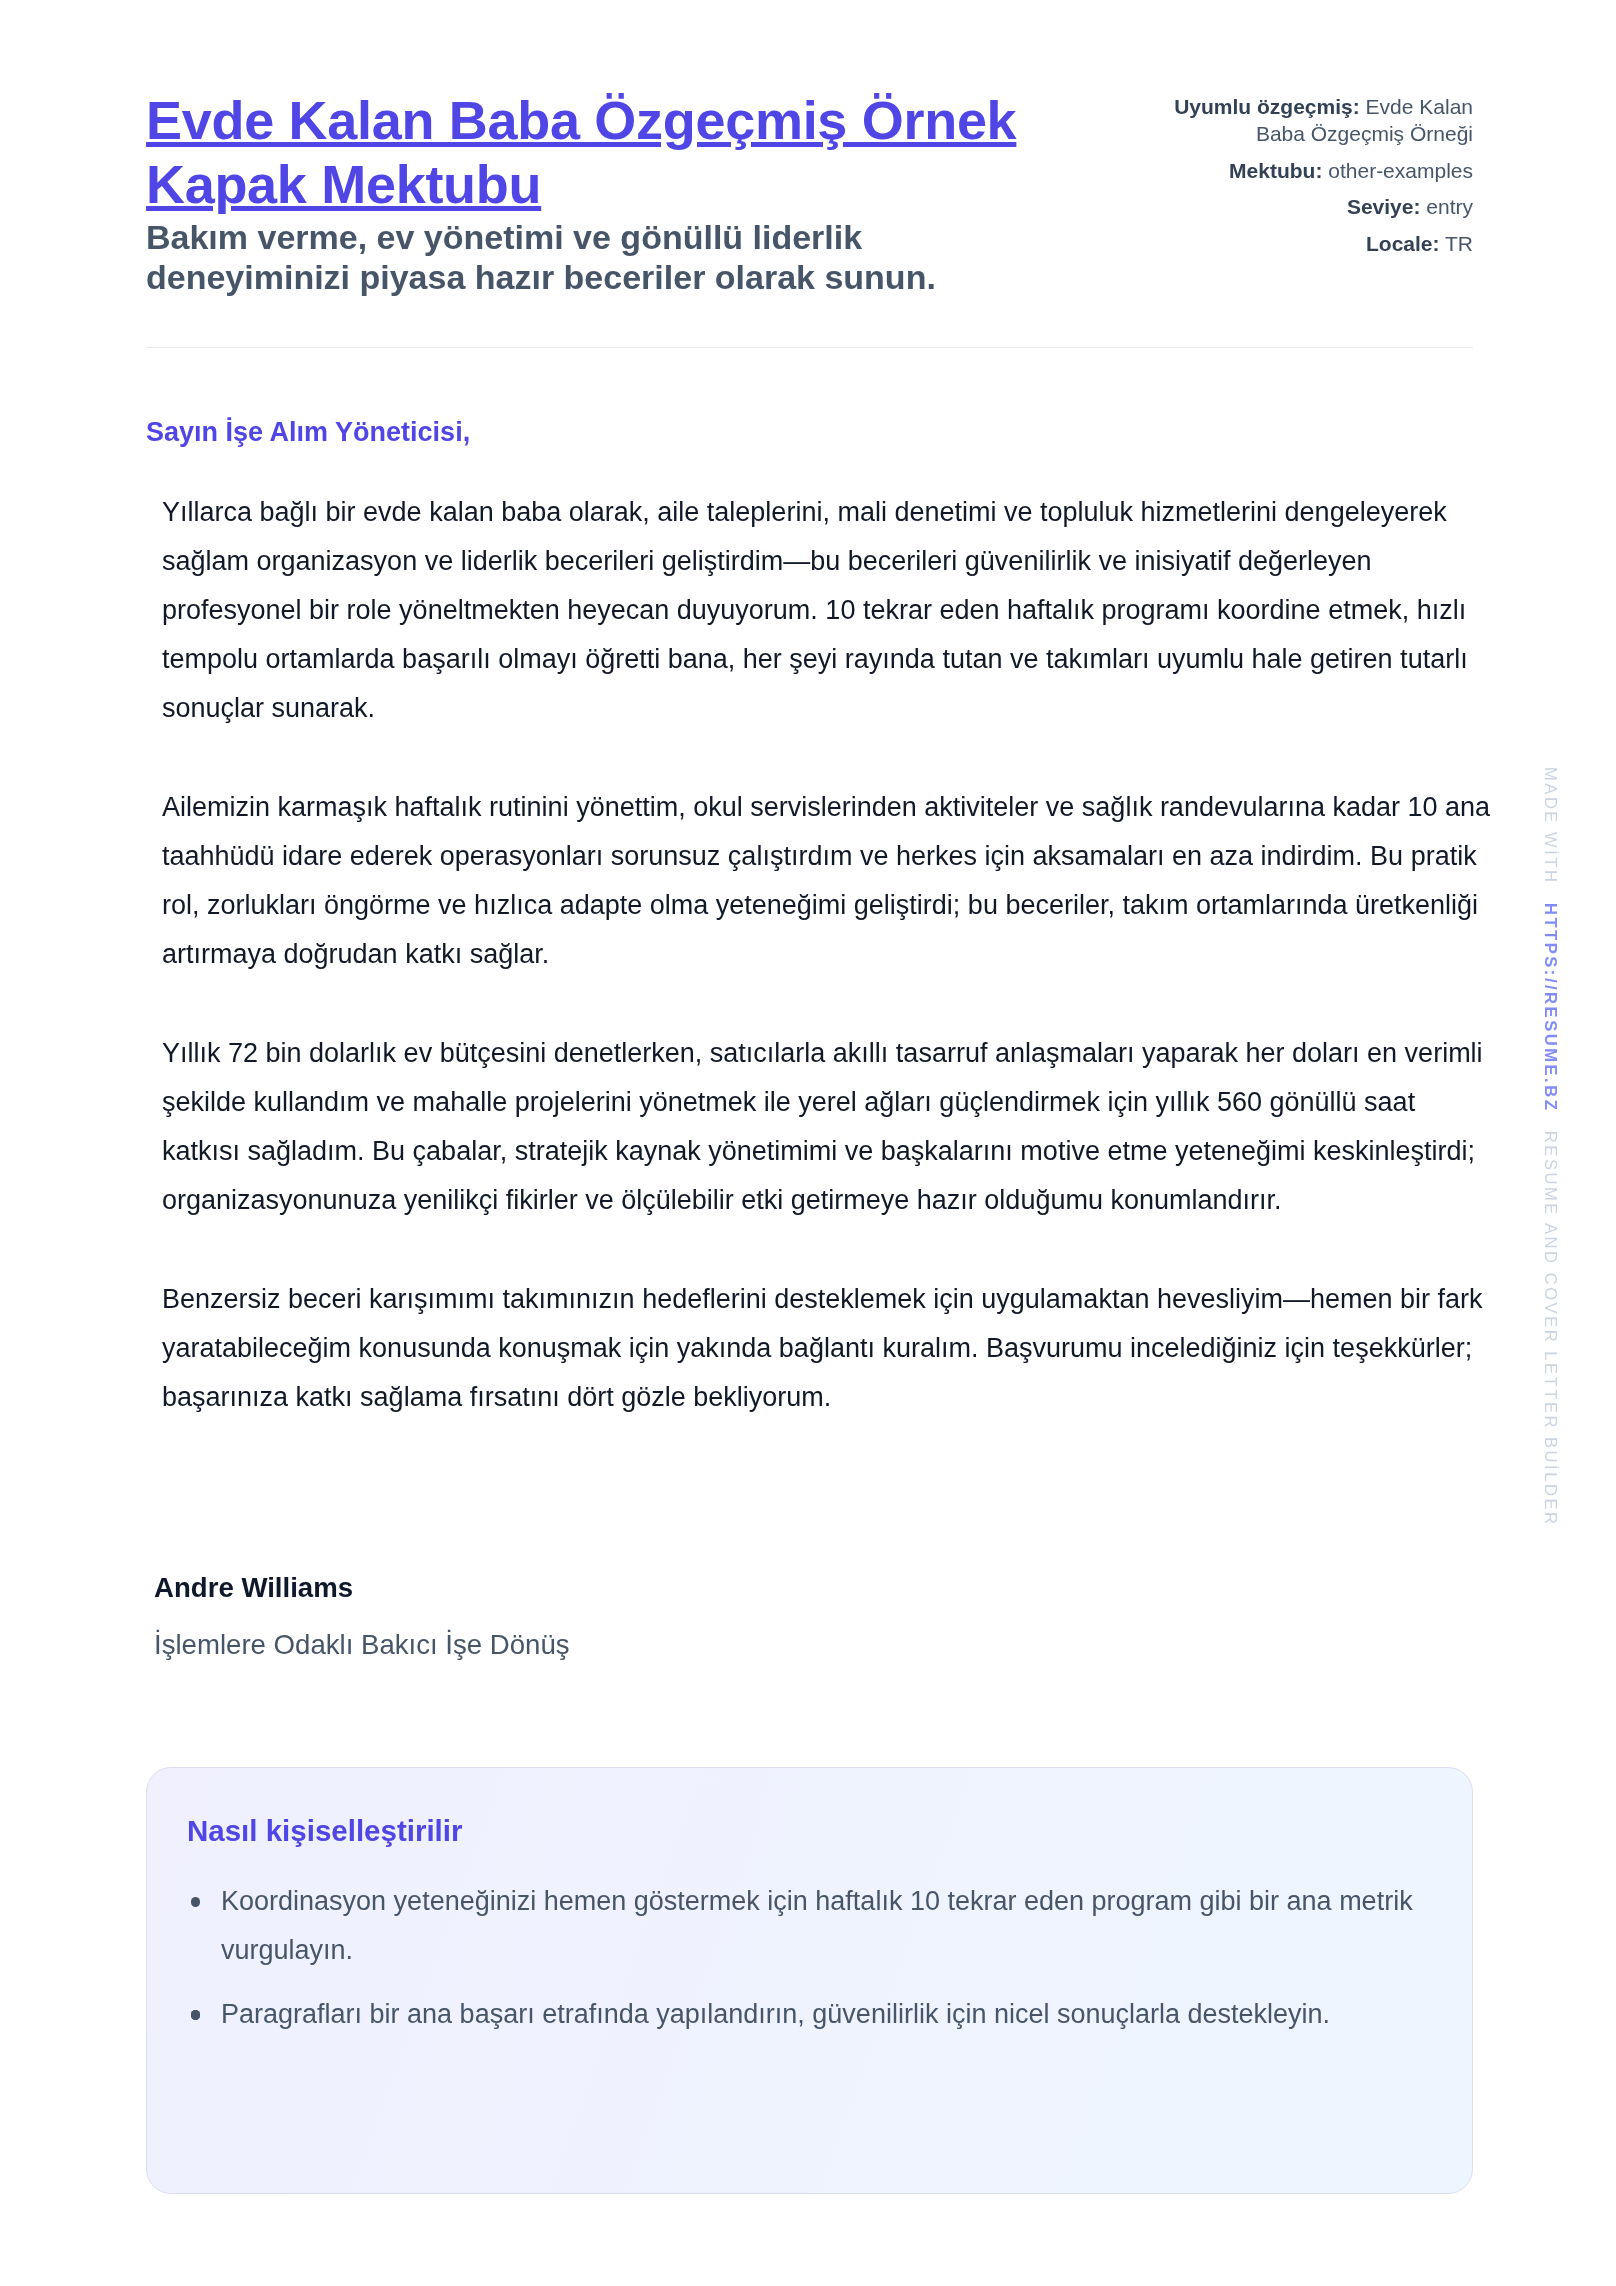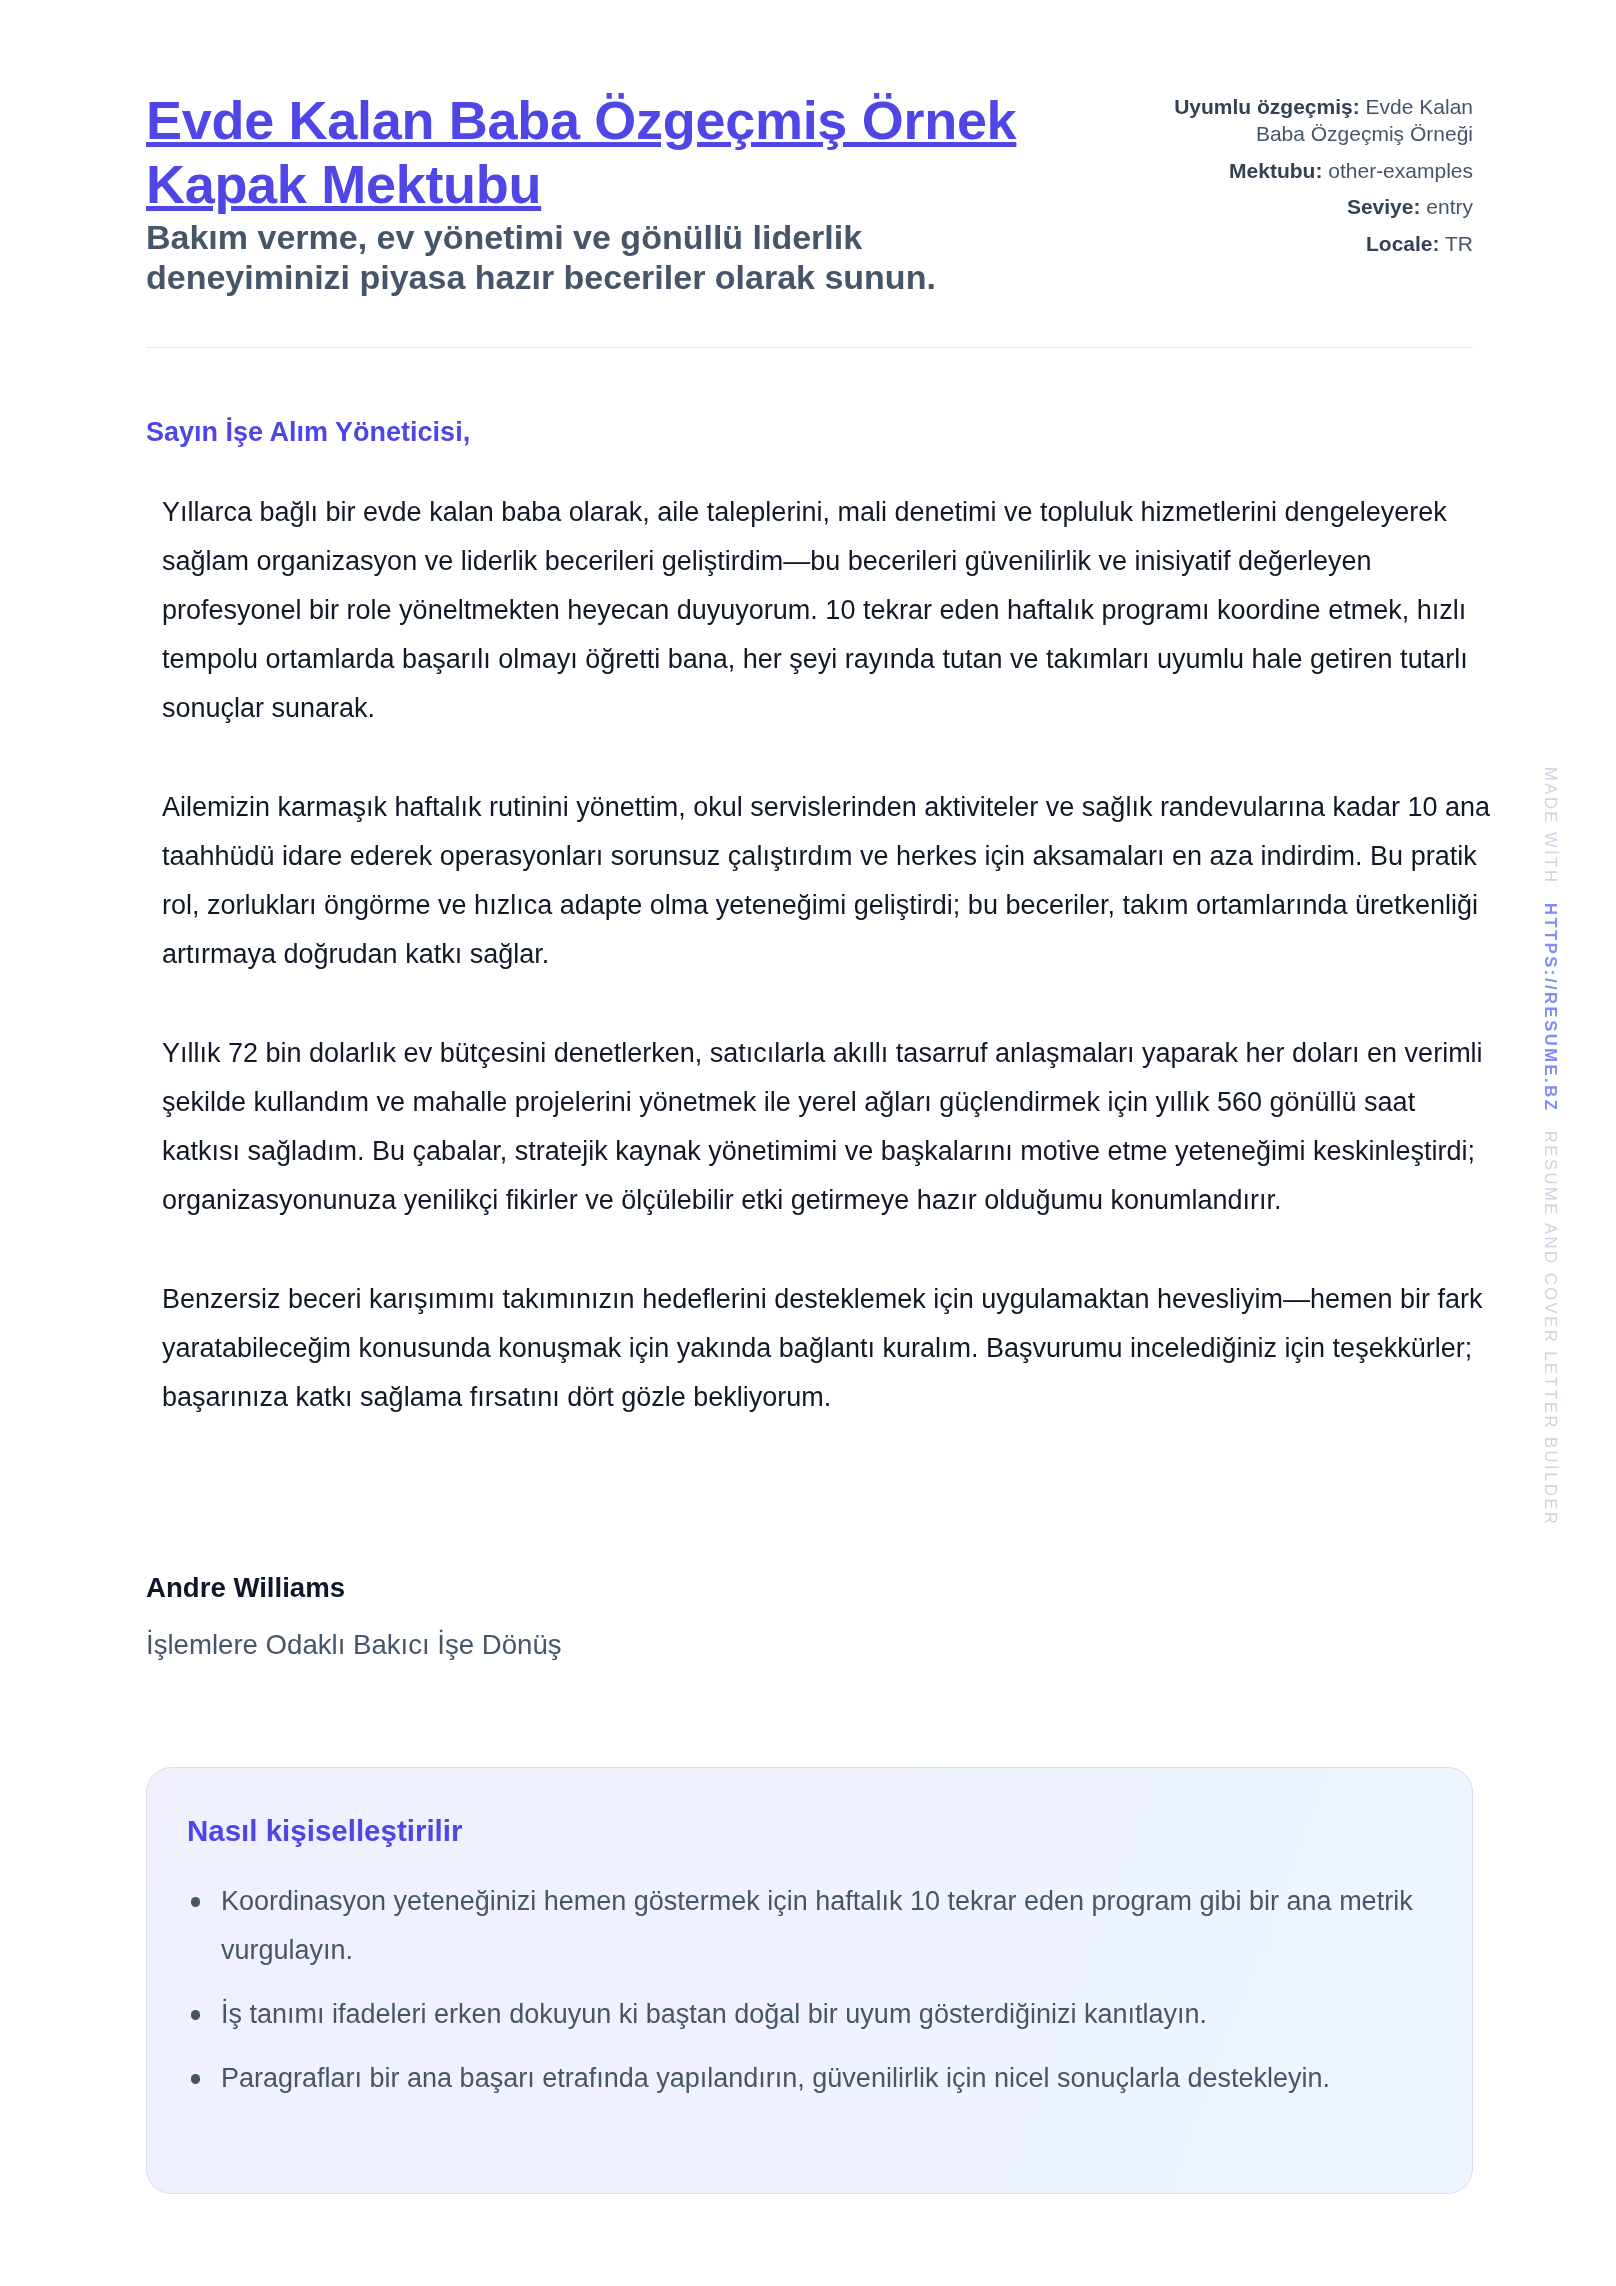--- a/index.html
+++ b/index.html
@@ -86,21 +86,21 @@
     font-size: 27px;
     line-height: 49px;
     color: #111827;
     margin-left: 16px;
   }
   .body p {
     margin: 0 0 50px 0;
   }
   .signature {
     position: absolute;
-    left: 0;
+    left: 8px;
     top: 1571px;
   }
   .sig-name {
     font-size: 27.6px;
     line-height: 34px;
     font-weight: 700;
     color: #0f172a;
   }
   .sig-role {
     margin-top: 23px;
@@ -213,21 +213,20 @@
 
   <section class="tips">
     <h3 class="tips-title">Nasıl kişiselleştirilir</h3>
     <ul class="tips-list">
       <li class="tips-item">
         <span class="bullet"></span>
         <span>Koordinasyon yeteneğinizi hemen göstermek için haftalık 10 tekrar eden program gibi bir ana metrik vurgulayın.</span>
       </li>
       <li class="tips-item">
         <span class="bullet"></span>
-        <span>İş tanımı ifadeleri erken dokuyun ki baştan doğal bir uyum gösterdiğinizi kanıtlayın.</span>
       </li>
       <li class="tips-item">
         <span class="bullet"></span>
         <span>Paragrafları bir ana başarı etrafında yapılandırın, güvenilirlik için nicel sonuçlarla destekleyin.</span>
       </li>
     </ul>
   </section>
 </div>
 
 <div class="watermark">

